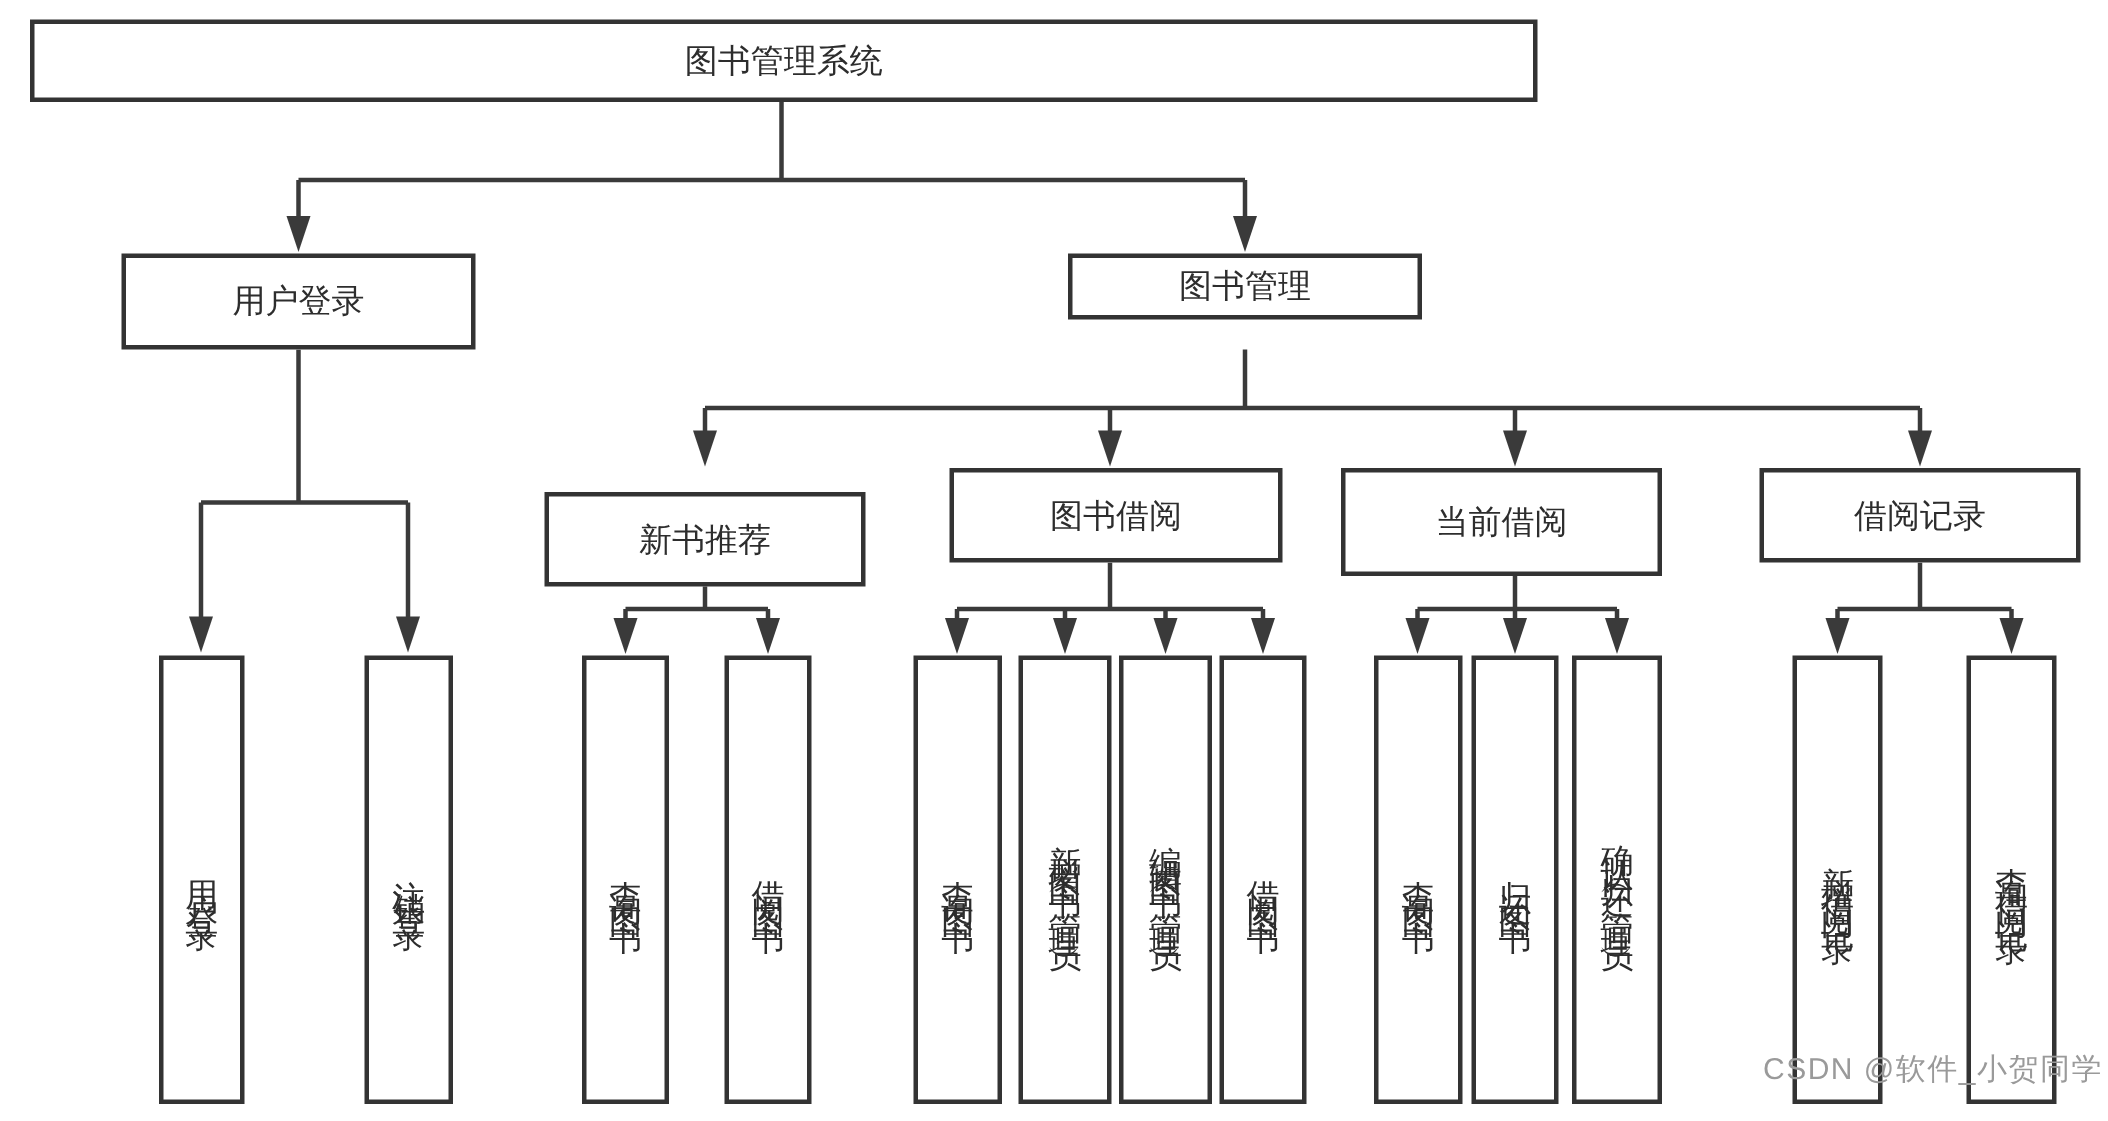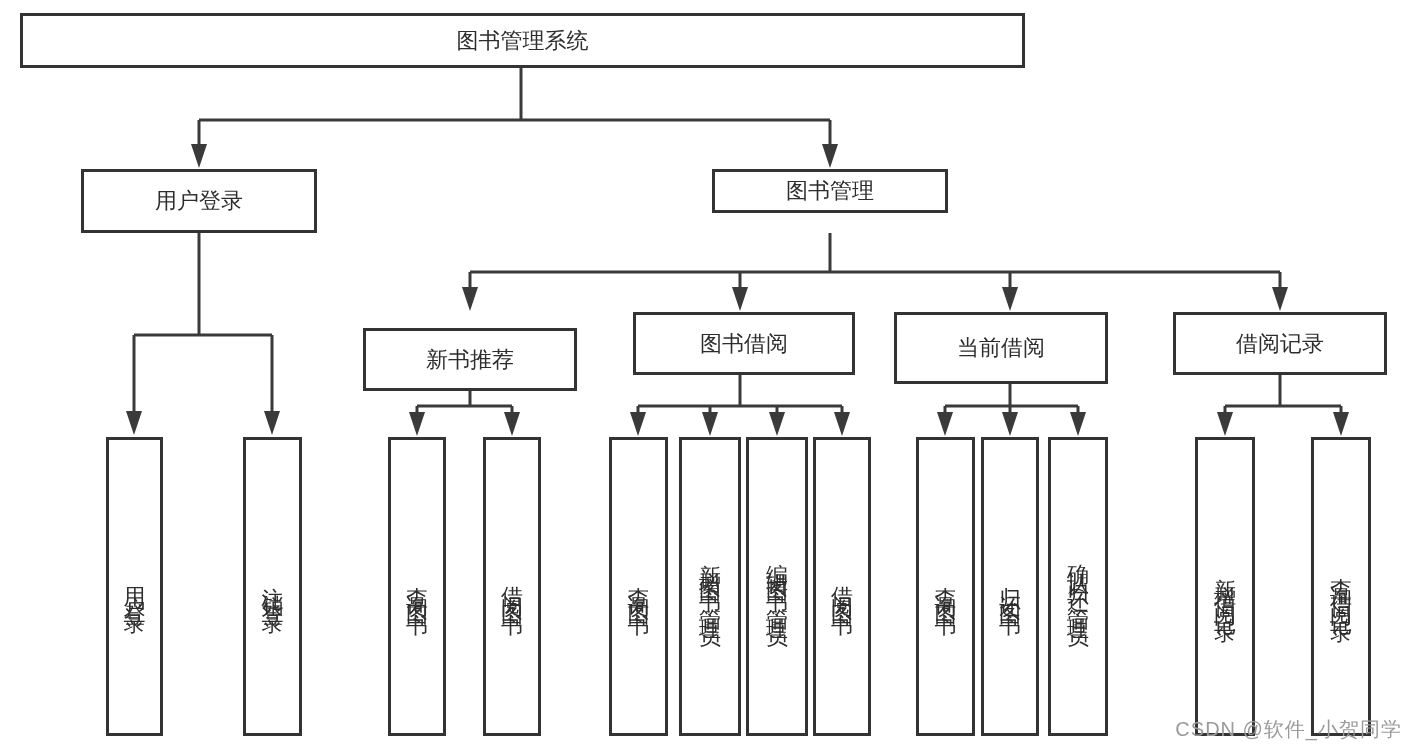--- a/index.html
+++ b/index.html
@@ -23,21 +23,21 @@
   }
   .node .vtext{
     writing-mode:vertical-rl;
     text-orientation:mixed;
     letter-spacing:9px;
     white-space:nowrap;
     line-height:1;
   }
   .watermark{
     position:absolute;
-    right:3px;bottom:4px;
+    right:3px;bottom:21px;
     font-size:20px;
     color:#9a9a9a;
     letter-spacing:1px;
     z-index:3;
     white-space:nowrap;
     text-align:right;
   }
 </style>
 </head>
 <body>

